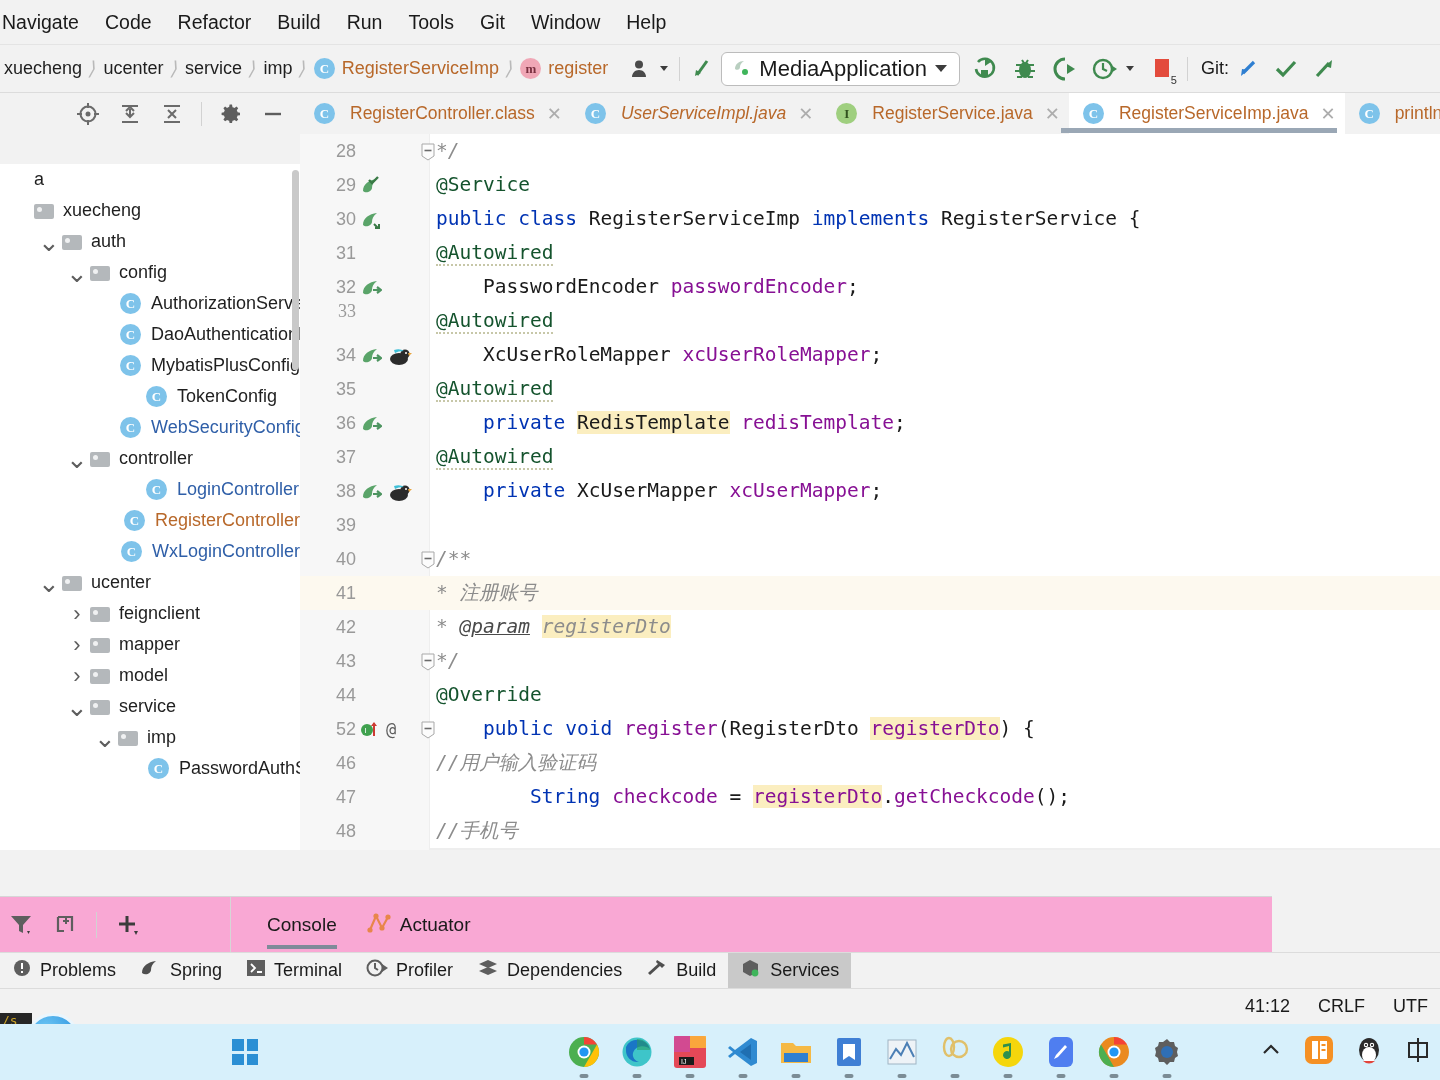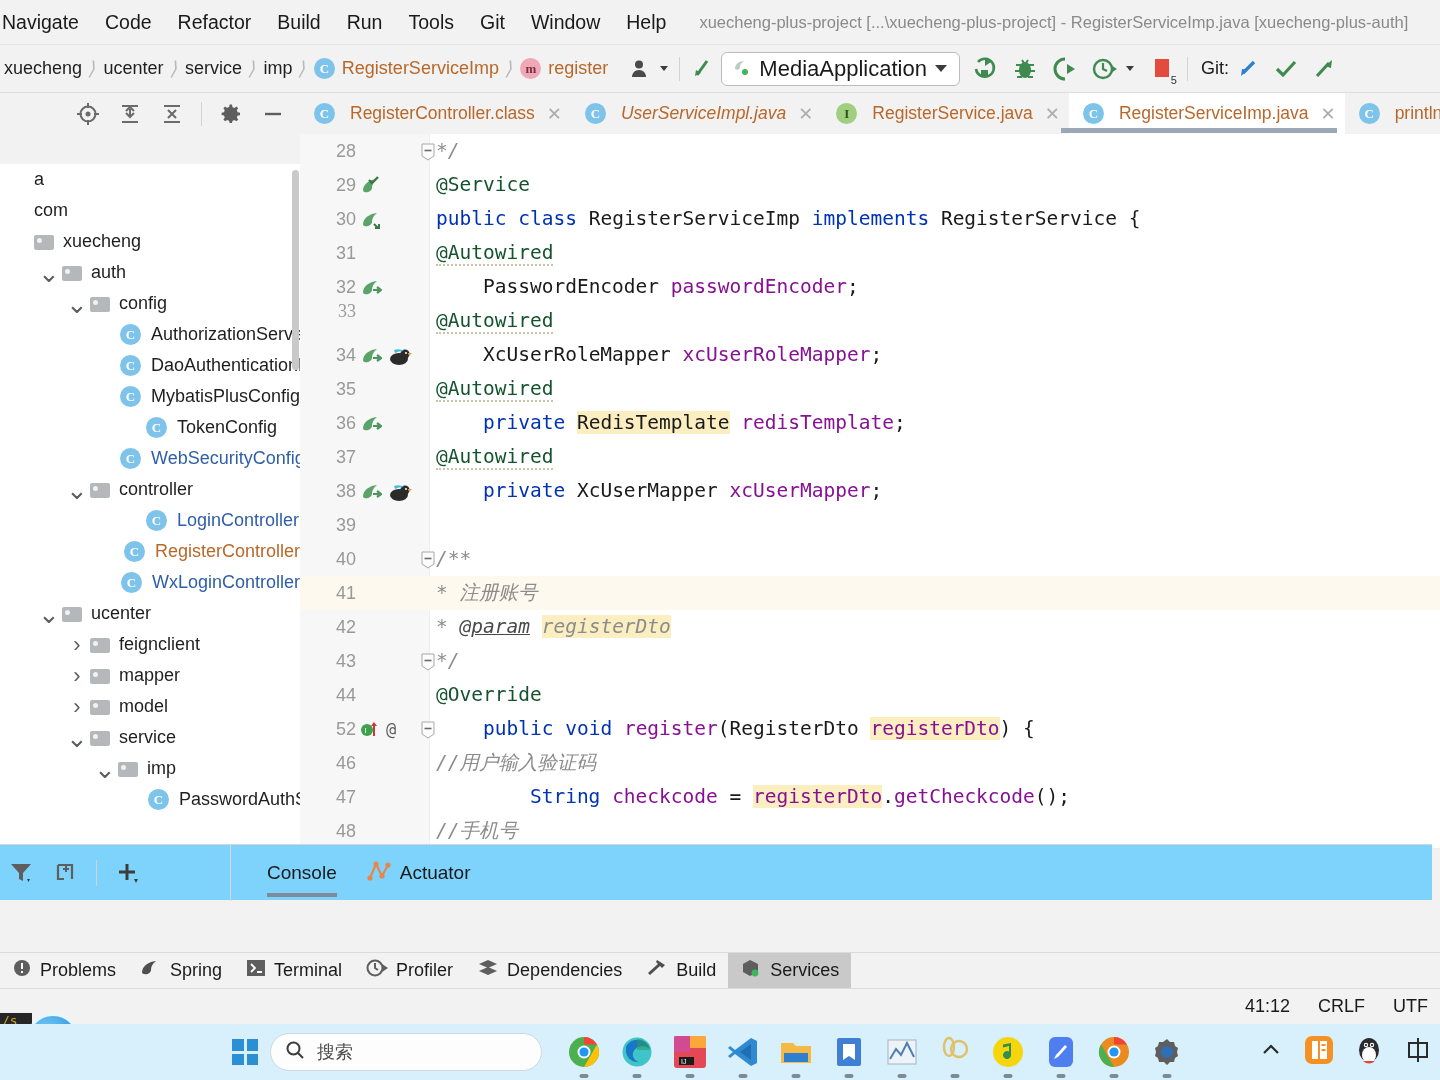--- a/index.html
+++ b/index.html
@@ -155,22 +155,22 @@
   .cmt  { color: #8c8c8c; font-style: italic; }
   .fld  { color: #871094; }
   .typ  { color: #1a1a1a; }
   .brace{ color: #1a1a1a; }
   .mark { background: #fbeec0; }
   .wavy { border-bottom: 2px dotted #c7c7a8; }
   .doclink { color: #4a4a4a; font-style: italic; text-decoration: underline; }
 
   
   .bottom-tw {
-    position: absolute; left: 0; top: 844px; width: 1432px; height: 56px;
-    background: #7dd3fc; border-top: 1px solid #d6d6d6;
+    position: absolute; left: 0; top: 896px; width: 1272px; height: 56px;
+    background: #f9a8d4; border-top: 1px solid #d6d6d6;
     display: flex; align-items: center;
   }
   .bt-icons { display: flex; align-items: center; gap: 18px; padding-left: 8px; width: 230px; }
   .tw-tabs { display: flex; align-items: center; height: 56px;
              border-left: 1px solid #d6d6d6; padding-left: 36px; gap: 30px; }
   .tw-tab { font-size: 19px; color: #1a1a1a; height: 56px;
             display: flex; align-items: center; gap: 9px; position: relative; }
   .tw-tab.sel::after {
     content: ""; position: absolute; left: 0; right: 0; bottom: 4px;
     height: 4px; background: #7f8b99;
@@ -244,21 +244,20 @@
       <span class="menu-item" style="padding-left:0; margin-left:-6px;">Navigate</span>
       <span class="menu-item">Code</span>
       <span class="menu-item">Refactor</span>
       <span class="menu-item">Build</span>
       <span class="menu-item">Run</span>
       <span class="menu-item">Tools</span>
       <span class="menu-item">Git</span>
       <span class="menu-item">Window</span>
       <span class="menu-item">Help</span>
     </div>
-    <div class="win-title">xuecheng-plus-project [...\xuecheng-plus-project] - RegisterServiceImp.java [xuecheng-plus-auth]</div>
   </div>
 
   <div class="navbar">
     <div class="crumbs">
       <span class="crumb">
           <span>xuecheng</span>
         </span>
       <span class="sep">⟩</span>
       <span class="crumb">
           <span>ucenter</span>
@@ -400,24 +399,20 @@
         </svg>
     </span>
   </div>
 
   <div class="proj-panel"></div>
   <div class="proj-head"></div>
   <div class="tree" id="tree">
       <div class="tree-row " style="padding-left: 8px;">
         <span class="arrow"></span>
         <span class="lbl">a</span>
-      </div>
-      <div class="tree-row " style="padding-left: 8px;">
-        <span class="arrow"></span>
-        <span class="lbl">com</span>
       </div>
       <div class="tree-row " style="padding-left: 8px;">
         <span class="arrow"></span>
         <span class="folder"></span>
         <span class="lbl">xuecheng</span>
       </div>
       <div class="tree-row " style="padding-left: 36px;">
         <span class="arrow" style="font-size: 26px; line-height: 10px;">⌄</span>
         <span class="folder"></span>
         <span class="lbl">auth</span>
@@ -789,29 +784,20 @@
   <div class="globe"></div>
 
   <div class="taskbar">
     <div class="tb-center">
       <span class="winlogo">
           <i></i>
           <i></i>
           <i></i>
           <i></i>
         </span>
-      <div class="searchbox">
-        <span>
-          <svg width="20" height="20" viewBox="0 0 20 20">
-              <circle cx="8.5" cy="8.5" r="6" stroke="#3c3c3c" stroke-width="2" fill="none"></circle>
-              <path d="M13 13l5 5" stroke="#3c3c3c" stroke-width="2"></path>
-            </svg>
-        </span>
-        <span>搜索</span>
-      </div>
     </div>
 
     <div class="tb-apps">
       <span class="tb-app">
         <svg width="34" height="34" viewBox="0 0 34 34">
             <circle cx="17" cy="17" r="15" fill="#4caf50"></circle>
             <path d="M17 2a15 15 0 0 1 13 7.5H17z" fill="#f44336"></path>
             <path d="M30 9.5A15 15 0 0 1 17 32l6.5-11.2z" fill="#ffc107"></path>
             <circle cx="17" cy="17" r="6.5" fill="#fff"></circle>
             <circle cx="17" cy="17" r="4.6" fill="#2196f3"></circle>

